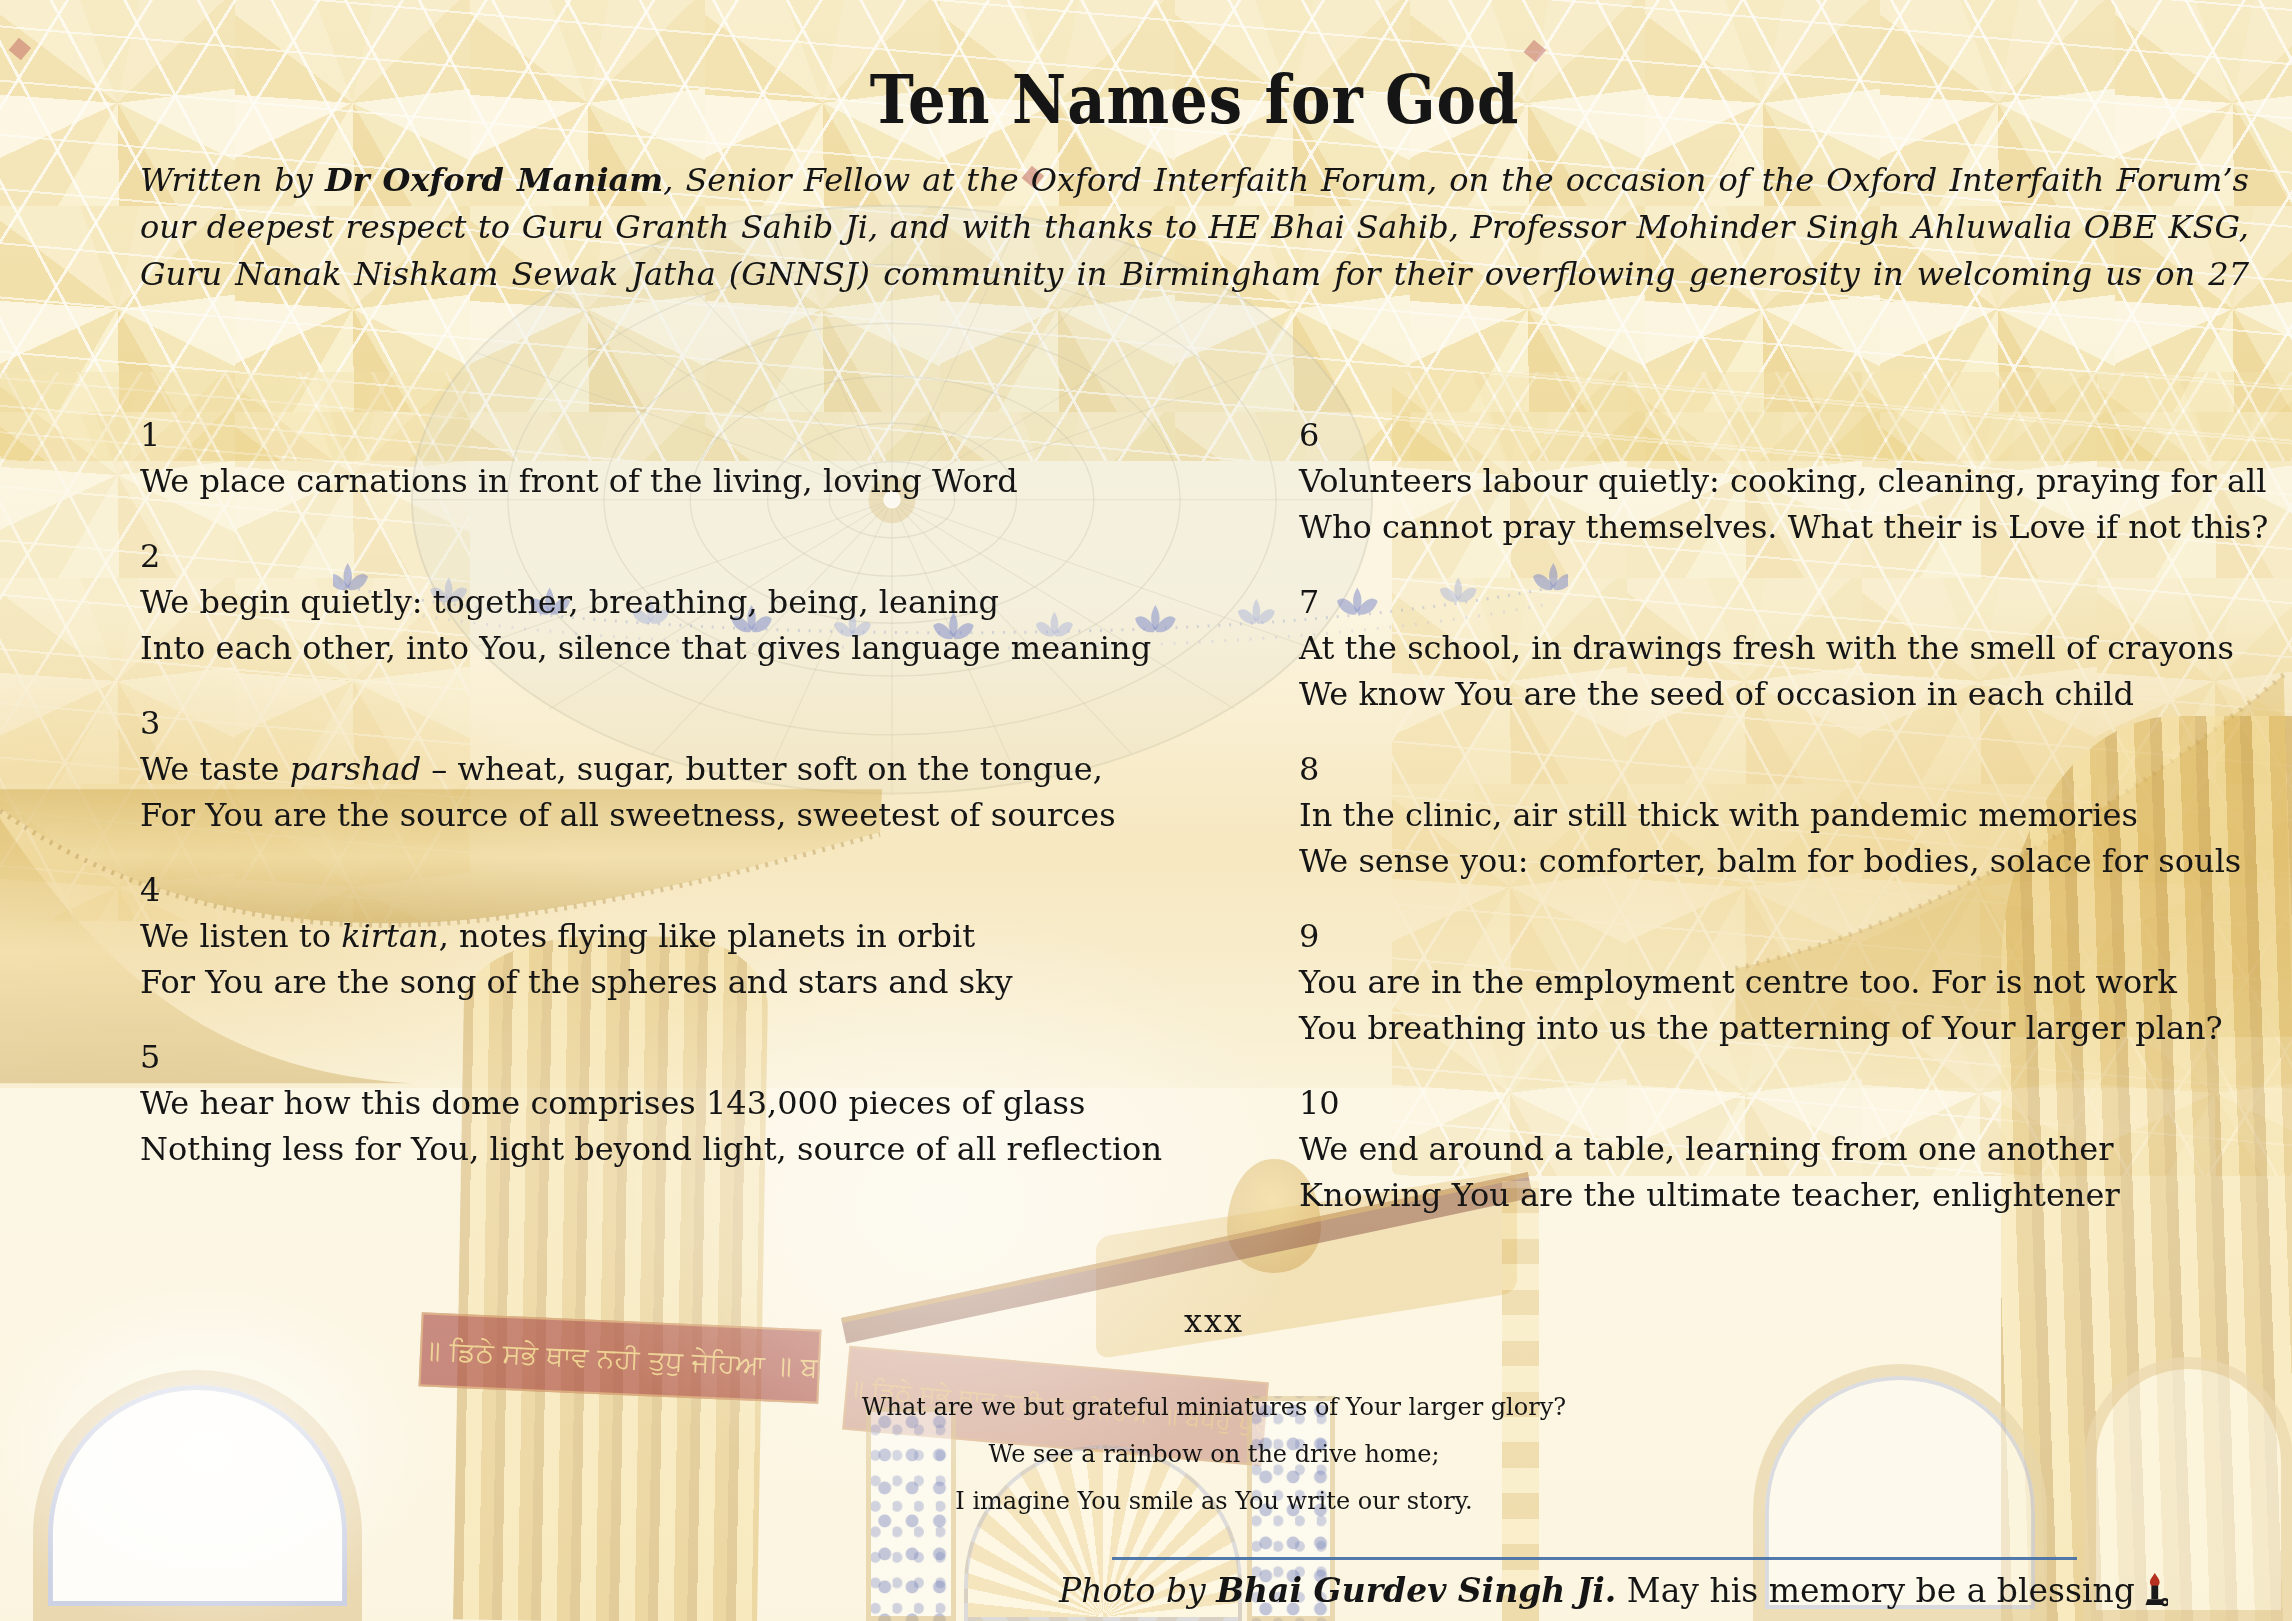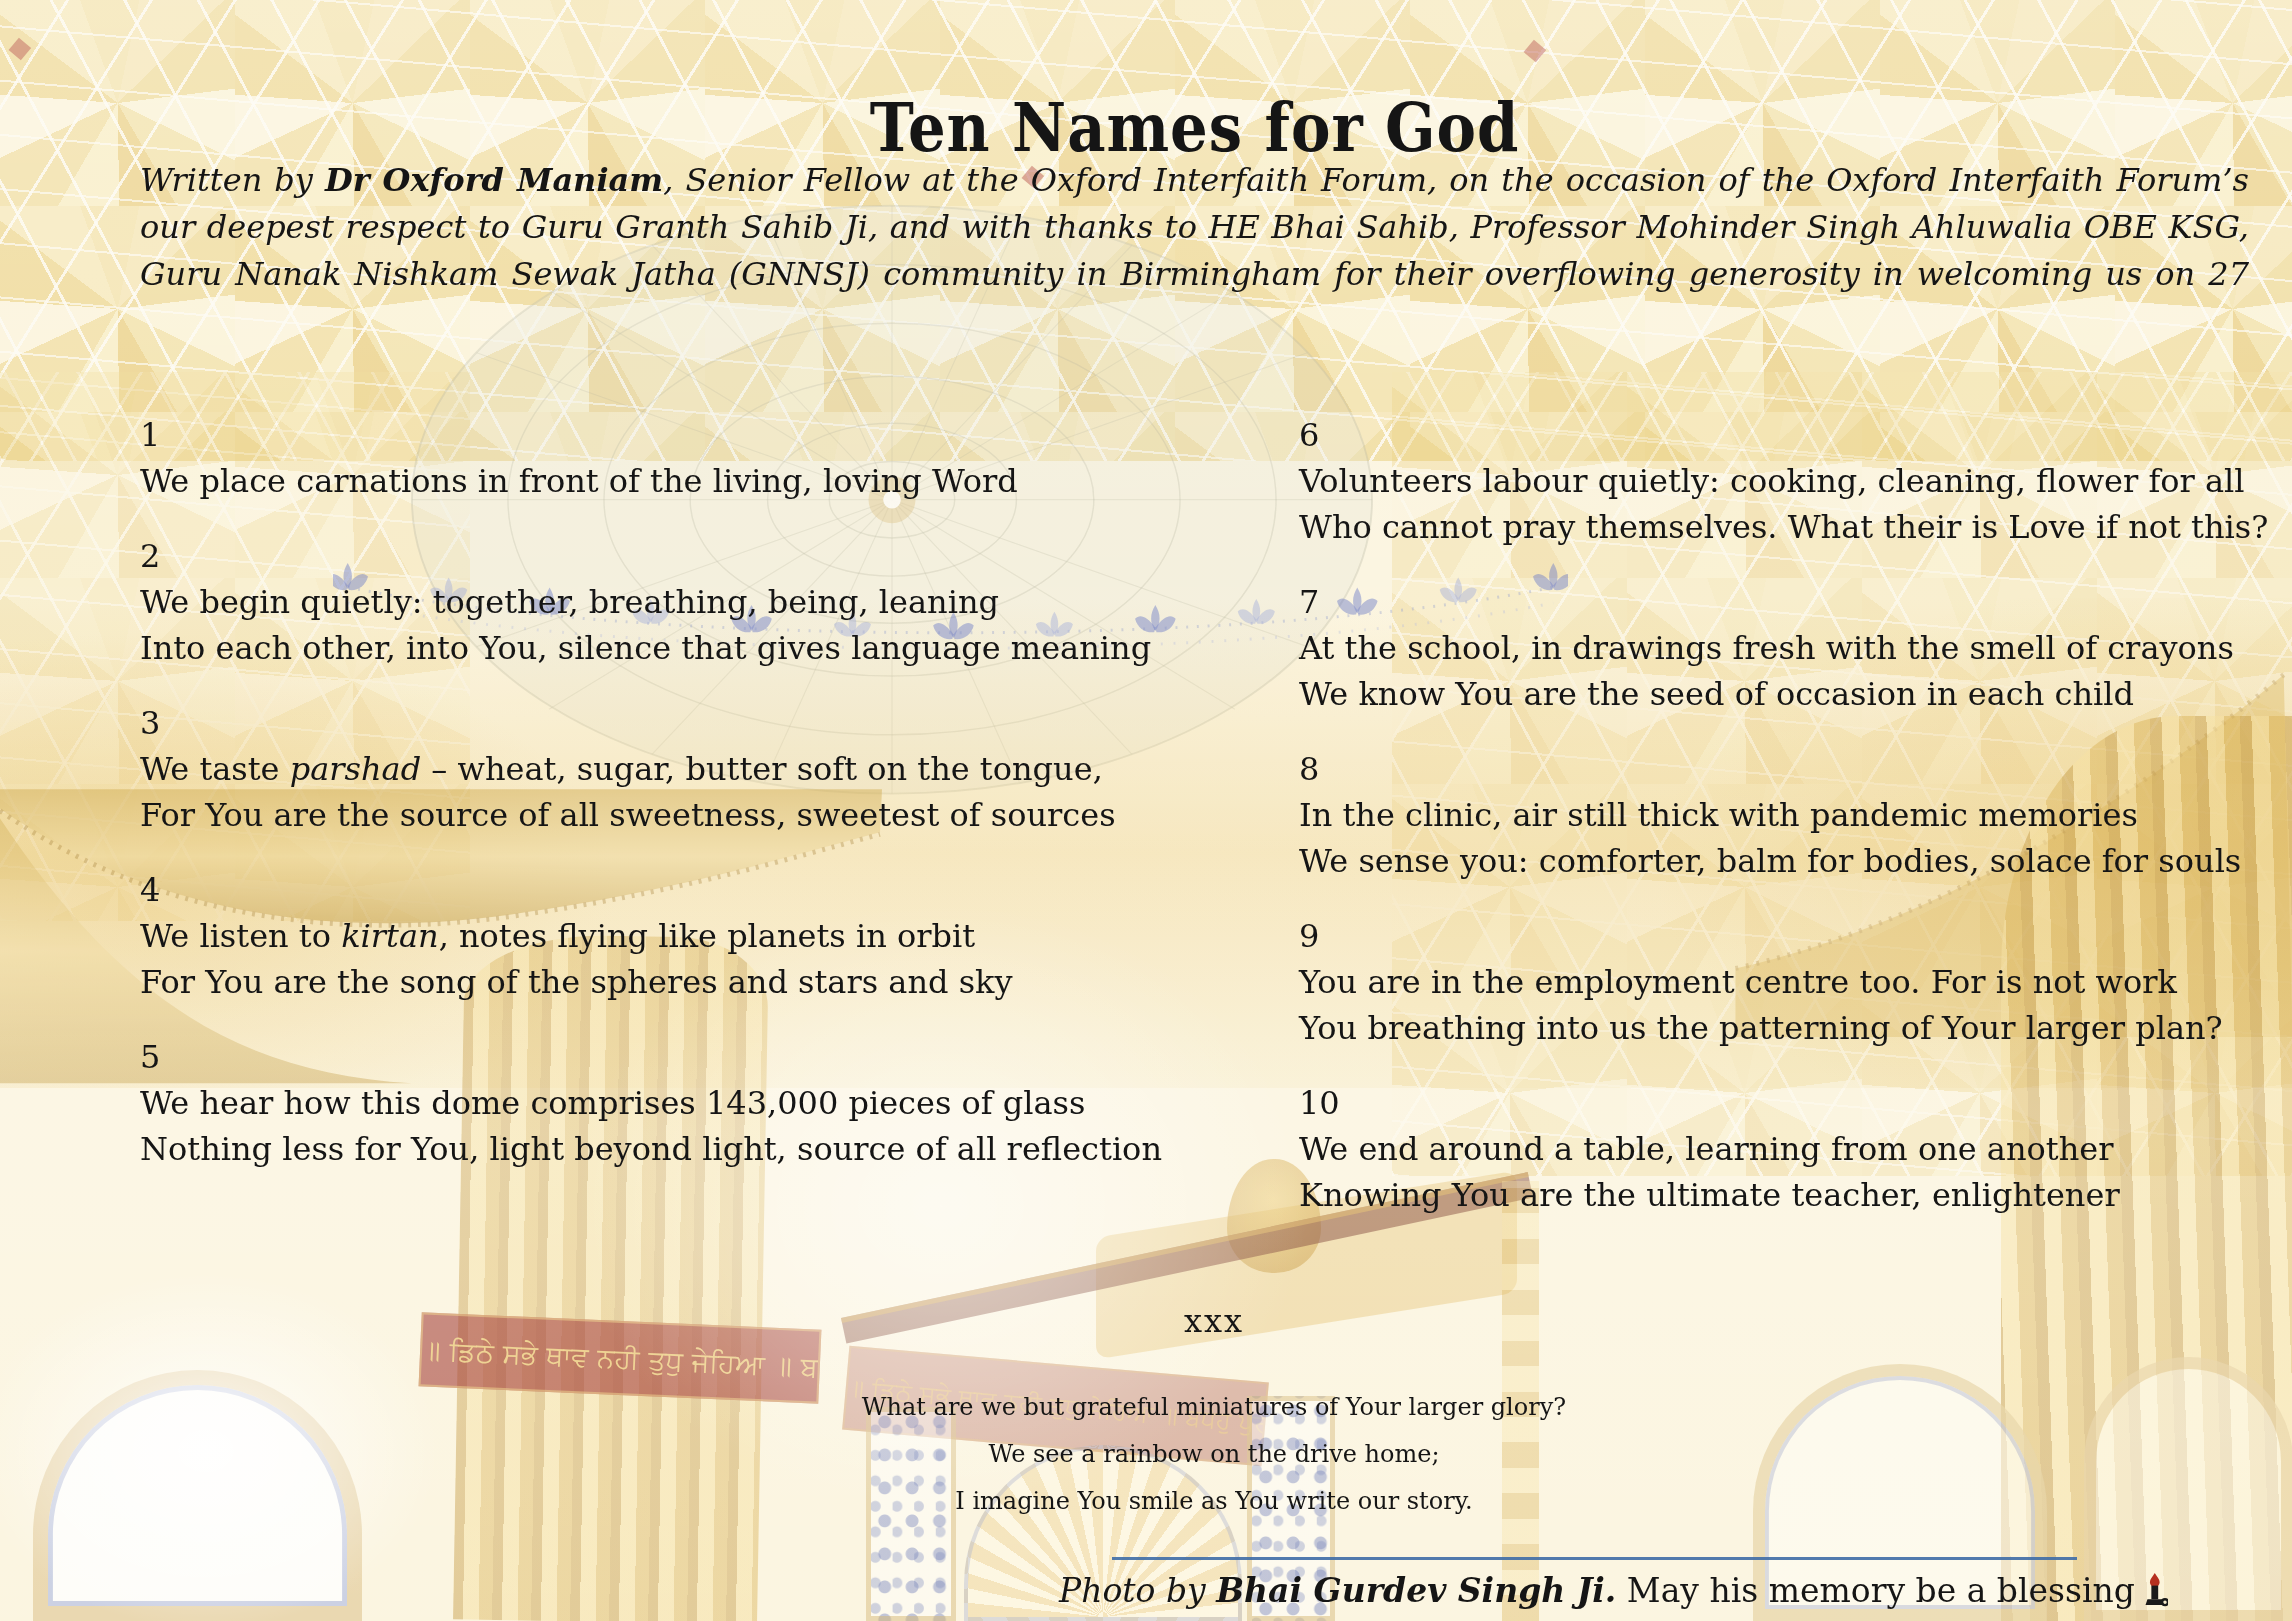--- a/index.html
+++ b/index.html
@@ -75,21 +75,21 @@
     border:4.9px solid rgba(90,110,180,.4);
     background:repeating-conic-gradient(from -90deg at 50% 100%, rgba(230,185,90,.55) 0 6deg, rgba(255,248,225,.7) 6deg 12deg);}
   #wash{left:0;top:0;width:2293px;height:1621px;pointer-events:none;background:
     radial-gradient(333px 255px at 206px 1451px, rgba(255,255,255,.85), rgba(255,255,255,0) 70%),
     radial-gradient(510px 421px at 941px 1206px, rgba(255,255,255,.5), rgba(255,255,255,0) 72%),
     linear-gradient(180deg, rgba(255,255,255,.30), rgba(255,255,255,.12) 35%, rgba(255,255,255,.22) 70%, rgba(255,255,255,.10));}
 
   
   .text{position:absolute;z-index:10}
   #title{left:140px;top:63px;width:2109px;text-align:center;
-    font-size:63px;font-weight:bold;letter-spacing:1px;margin-top:28px;}
+    font-size:63px;font-weight:bold;letter-spacing:1px;}
   #title span{display:inline-block;transform:scale(.94,1.06)}
   #intro{left:140px;top:157px;width:2109px;font-size:32px;font-style:italic}
   .intro-line{height:47px;line-height:47px;text-align:justify;text-align-last:justify;overflow:hidden}
   .poem-col{position:absolute;top:412px;font-size:32px}
   #col-1{left:140px;width:1127px}
   #col-2{left:1299px;width:990px}
   .stanza{margin-bottom:29px}
   .stanza-num,.verse-line{height:46px;line-height:46px;white-space:nowrap}
   .seg-r{font-style:normal;font-weight:normal}
   .seg-i{font-style:italic}
@@ -231,21 +231,21 @@
       </div>
       <div class="stanza">
         <div class="stanza-num">5</div>
         <div class="verse-line"><span class="seg-r">We hear how this dome comprises 143,000 pieces of glass</span></div>
         <div class="verse-line"><span class="seg-r">Nothing less for You, light beyond light, source of all reflection</span></div>
       </div>
     </div>
   <div class="text poem-col" id="col-2">
       <div class="stanza">
         <div class="stanza-num">6</div>
-        <div class="verse-line"><span class="seg-r">Volunteers labour quietly: cooking, cleaning, flower for all</span></div>
+        <div class="verse-line"><span class="seg-r">Volunteers labour quietly: cooking, cleaning, praying for all</span></div>
         <div class="verse-line"><span class="seg-r">Who cannot pray themselves. What their is Love if not this?</span></div>
       </div>
       <div class="stanza">
         <div class="stanza-num">7</div>
         <div class="verse-line"><span class="seg-r">At the school, in drawings fresh with the smell of crayons</span></div>
         <div class="verse-line"><span class="seg-r">We know You are the seed of occasion in each child</span></div>
       </div>
       <div class="stanza">
         <div class="stanza-num">8</div>
         <div class="verse-line"><span class="seg-r">In the clinic, air still thick with pandemic memories</span></div>

